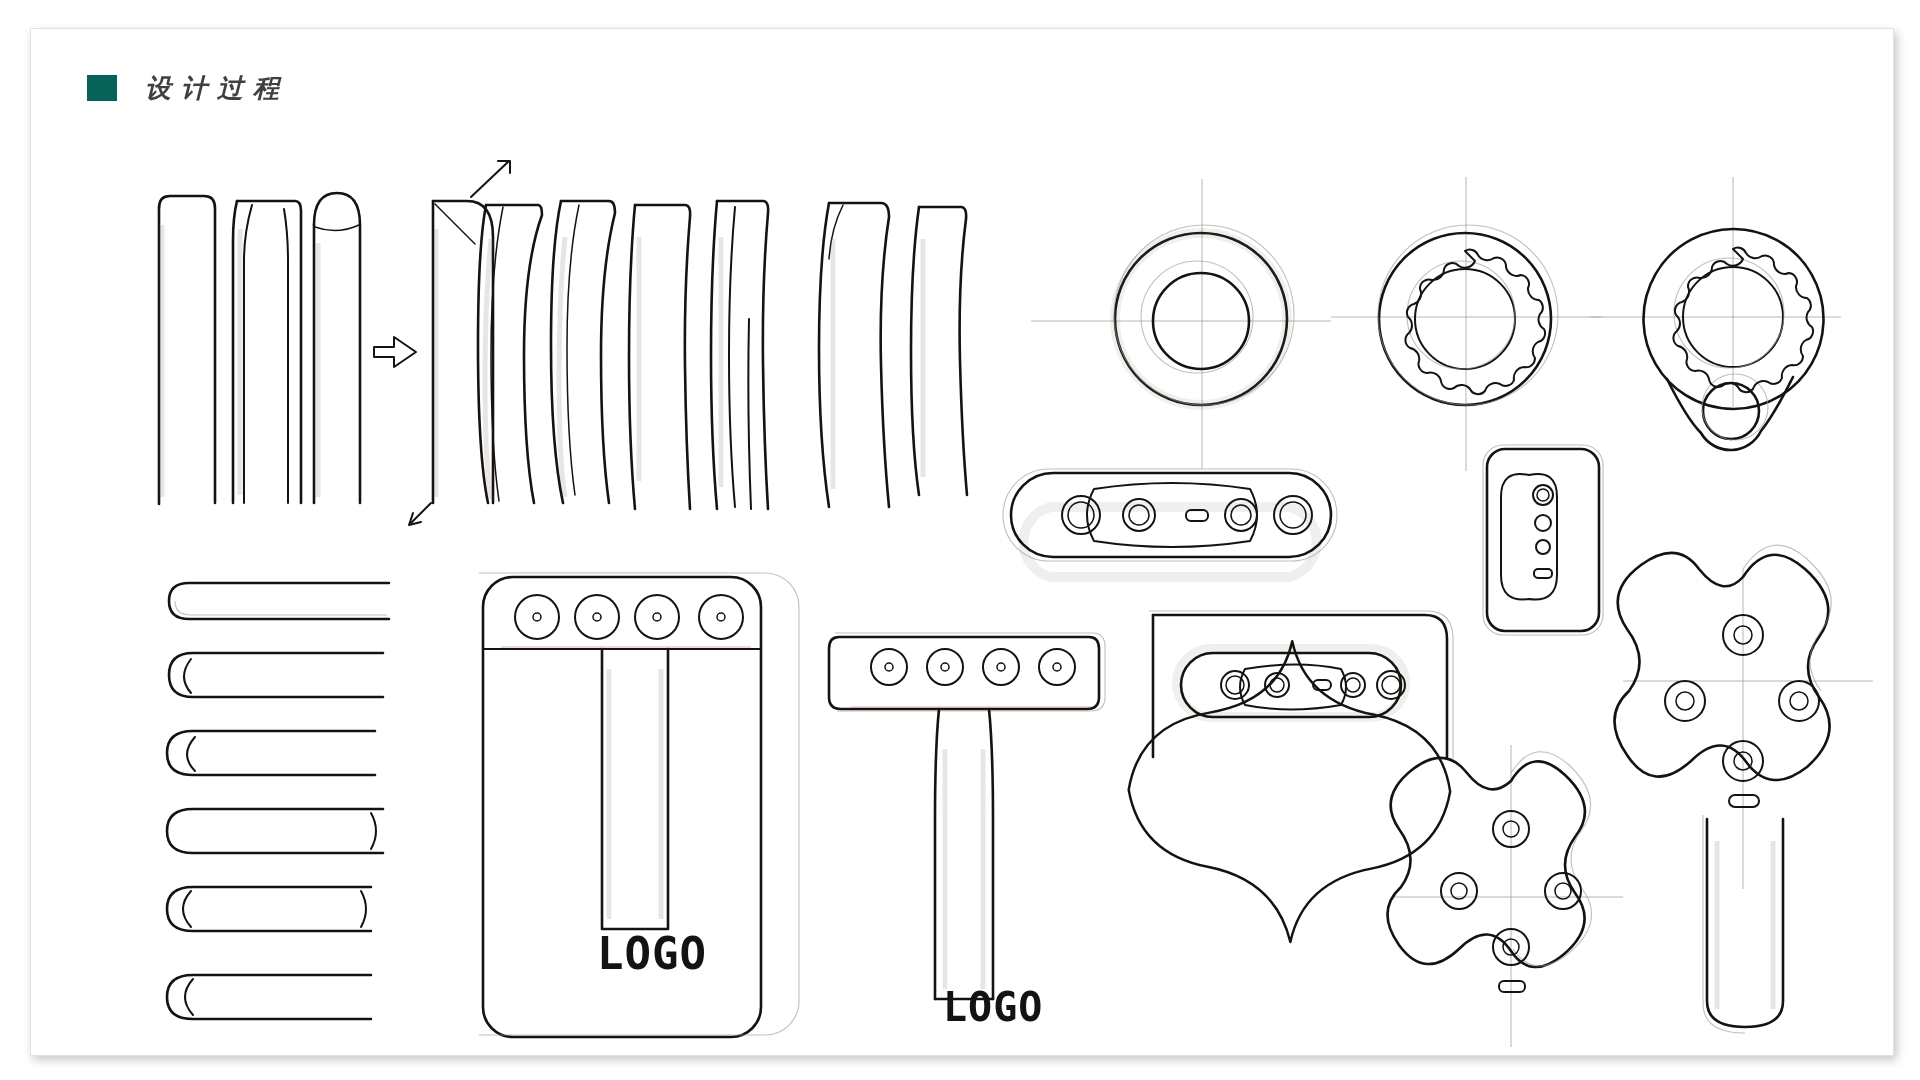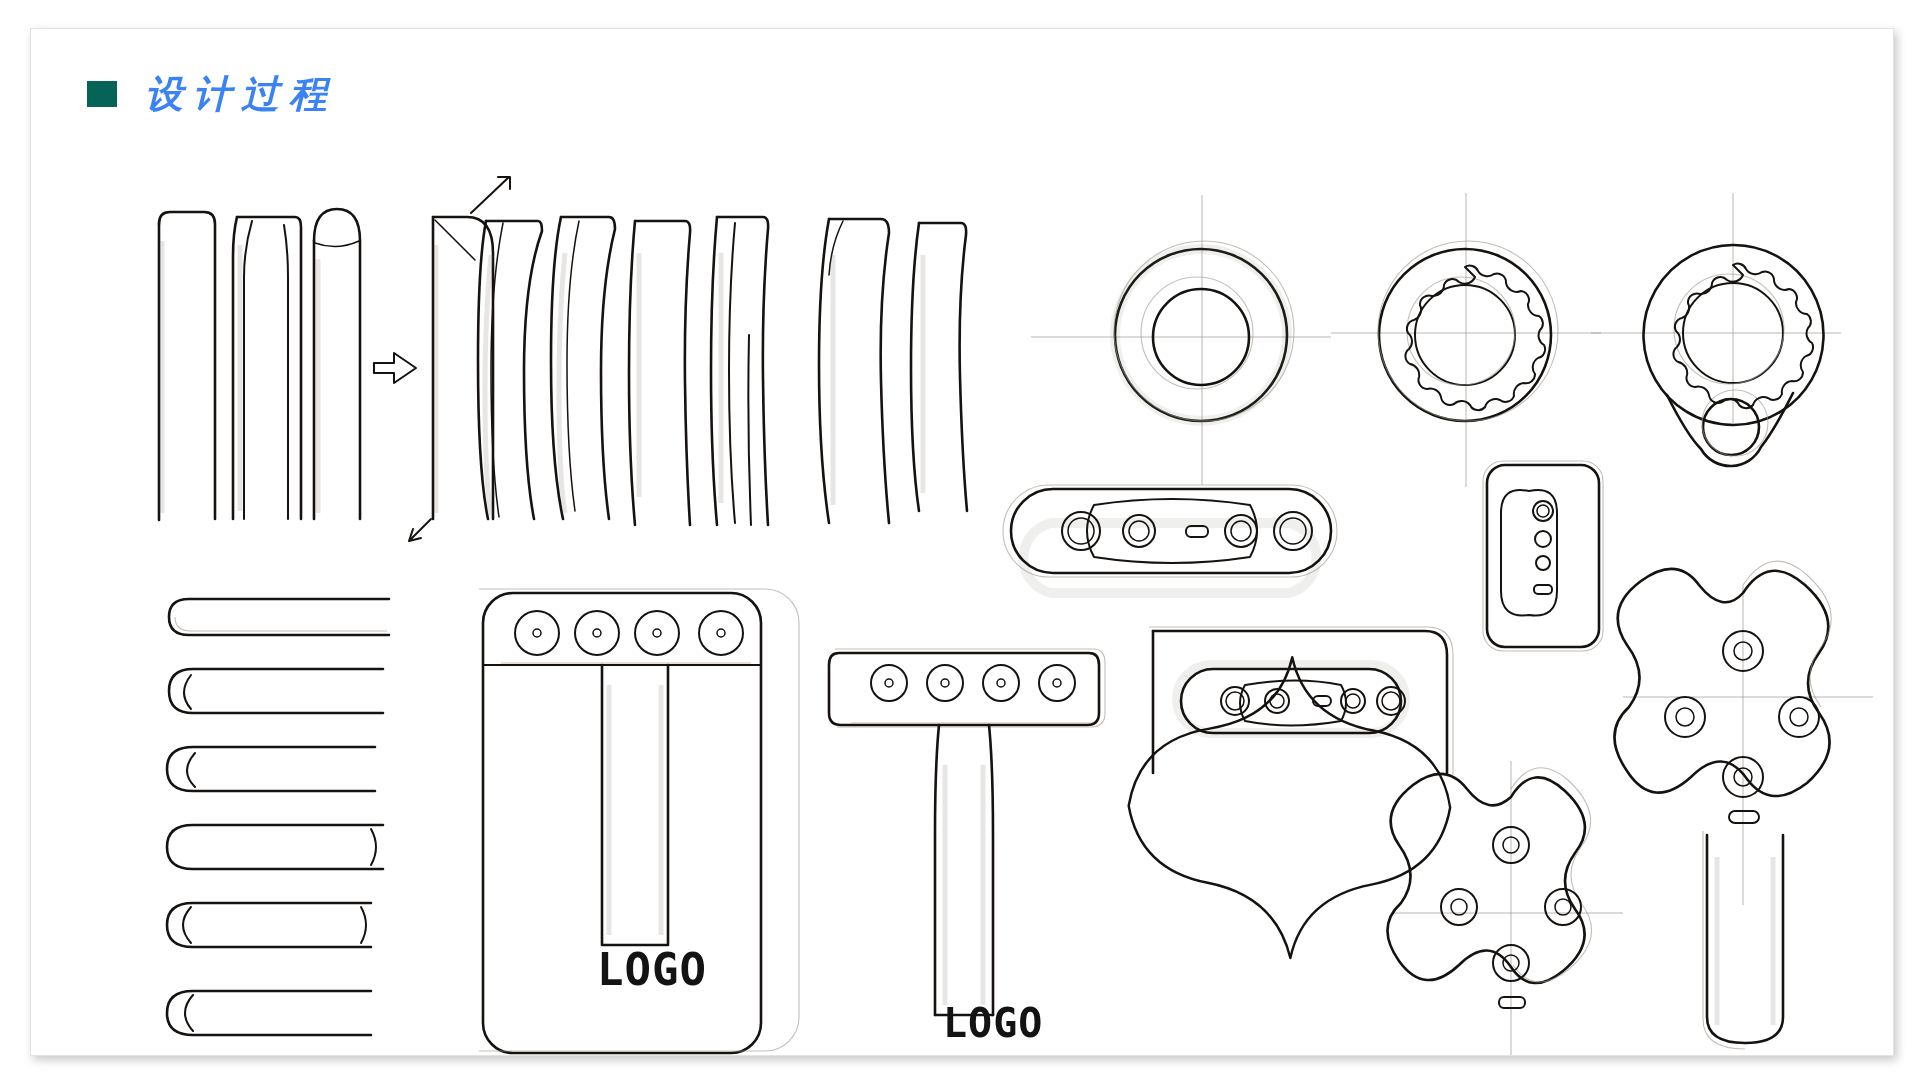--- a/index.html
+++ b/index.html
@@ -28,31 +28,31 @@
     position:absolute;left:56px;top:46px;
     display:flex;align-items:center;gap:28px;
   }
   .bullet{
     width:30px;height:26px;
     background:#066357;
     flex:0 0 auto;
   }
   .title{
     font-family:"DejaVu Sans","Liberation Sans",sans-serif;
-    font-size:38px;
+    font-size:26px;
     font-weight:700;
     font-style:italic;
     letter-spacing:10px;
-    color:#3b82f6;
+    color:#404040;
     white-space:nowrap;
     line-height:1;
   }
   
   #sketch{
-    position:absolute;left:0;top:16px;width:1862px;height:1026px;text-decoration:underline;
+    position:absolute;left:0;top:0;width:1862px;height:1026px;text-decoration:underline;
   }
   #sketch svg{display:block;width:100%;height:100%;}
 
   .ink{fill:none;stroke:#15120f;stroke-linecap:round;stroke-linejoin:round;}
   .ink-h{stroke-width:2.6;}
   .ink-m{stroke-width:2.0;}
   .ink-l{stroke-width:1.5;}
   .ghost{fill:none;stroke:#9c9890;stroke-width:1.1;opacity:.62;}
   .guide{fill:none;stroke:#a39e98;stroke-width:1;opacity:.75;}
   .guide-r{fill:none;stroke:#c09a92;stroke-width:1;opacity:.7;}

